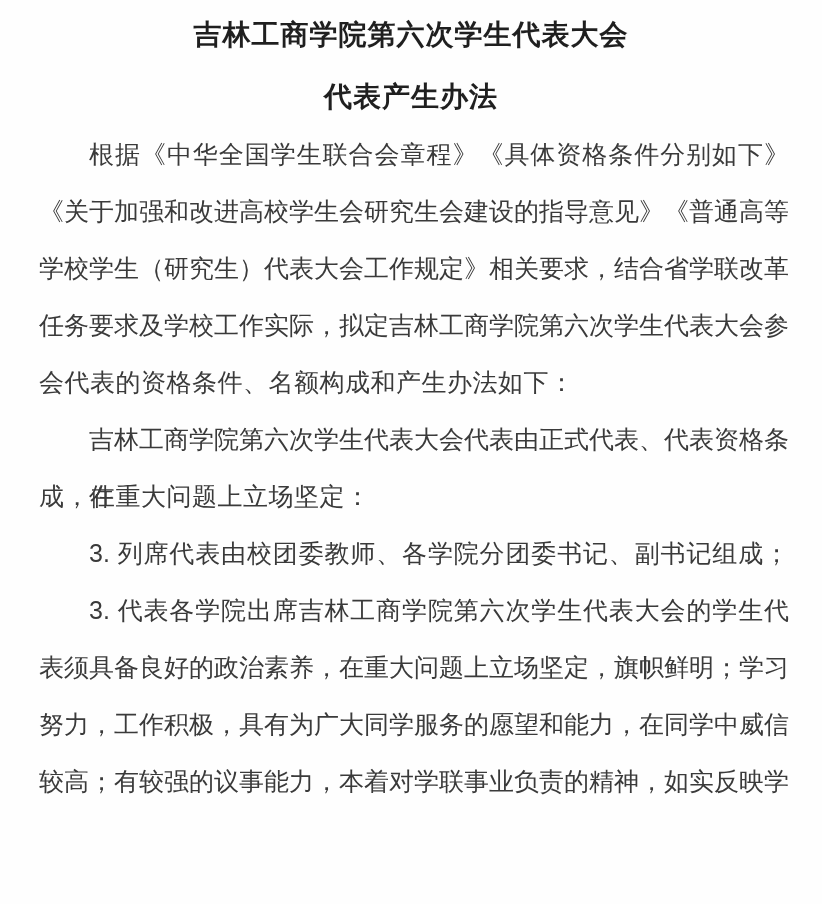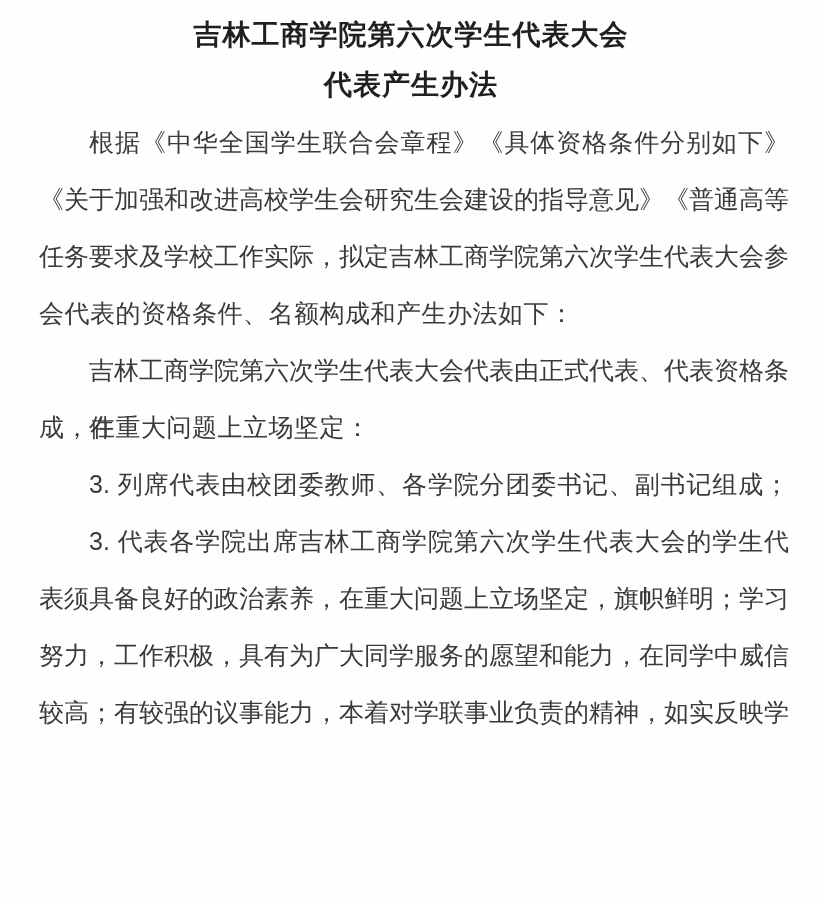--- a/index.html
+++ b/index.html
@@ -22,21 +22,21 @@
   .doc-title {
     margin: 0;
     text-align: center;
     font-size: 28px;
     font-weight: bold;
     color: #1f1f1f;
     line-height: 42px;
     letter-spacing: 1px;
   }
   .doc-title.second {
-    margin-top: 8px;
+    margin-top: 20px;
   }
   .body-block {
     margin-top: 8px;
     padding: 0 33px 0 39px; 
     color: #3a3a3a;
   }
   .text-line {
     height: 57px;
     line-height: 57px;
     font-size: 25px;
@@ -58,20 +58,21 @@
 <body>
 
 <div class="page">
   <div class="title-block">
     <h1 class="doc-title">吉林工商学院第六次学生代表大会</h1>
     <h1 class="doc-title second">代表产生办法</h1>
   </div>
   <div class="body-block" id="body-lines">
       <div class="text-line indent justify">根据《中华全国学生联合会章程》《具体资格条件分别如下》</div>
       <div class="text-line justify">《关于加强和改进高校学生会研究生会建设的指导意见》《普通高等</div>
+      <div class="text-line justify">学校学生（研究生）代表大会工作规定》相关要求，结合省学联改革</div>
       <div class="text-line justify">任务要求及学校工作实际，拟定吉林工商学院第六次学生代表大会参</div>
       <div class="text-line">会代表的资格条件、名额构成和产生办法如下：</div>
       <div class="text-line indent justify">吉林工商学院第六次学生代表大会代表由正式代表、代表资格条件</div>
       <div class="text-line">成，在重大问题上立场坚定：</div>
       <div class="text-line indent justify">3. 列席代表由校团委教师、各学院分团委书记、副书记组成；</div>
       <div class="text-line indent justify">3. 代表各学院出席吉林工商学院第六次学生代表大会的学生代</div>
       <div class="text-line justify">表须具备良好的政治素养，在重大问题上立场坚定，旗帜鲜明；学习</div>
       <div class="text-line justify">努力，工作积极，具有为广大同学服务的愿望和能力，在同学中威信</div>
       <div class="text-line justify">较高；有较强的议事能力，本着对学联事业负责的精神，如实反映学</div>
     </div>

